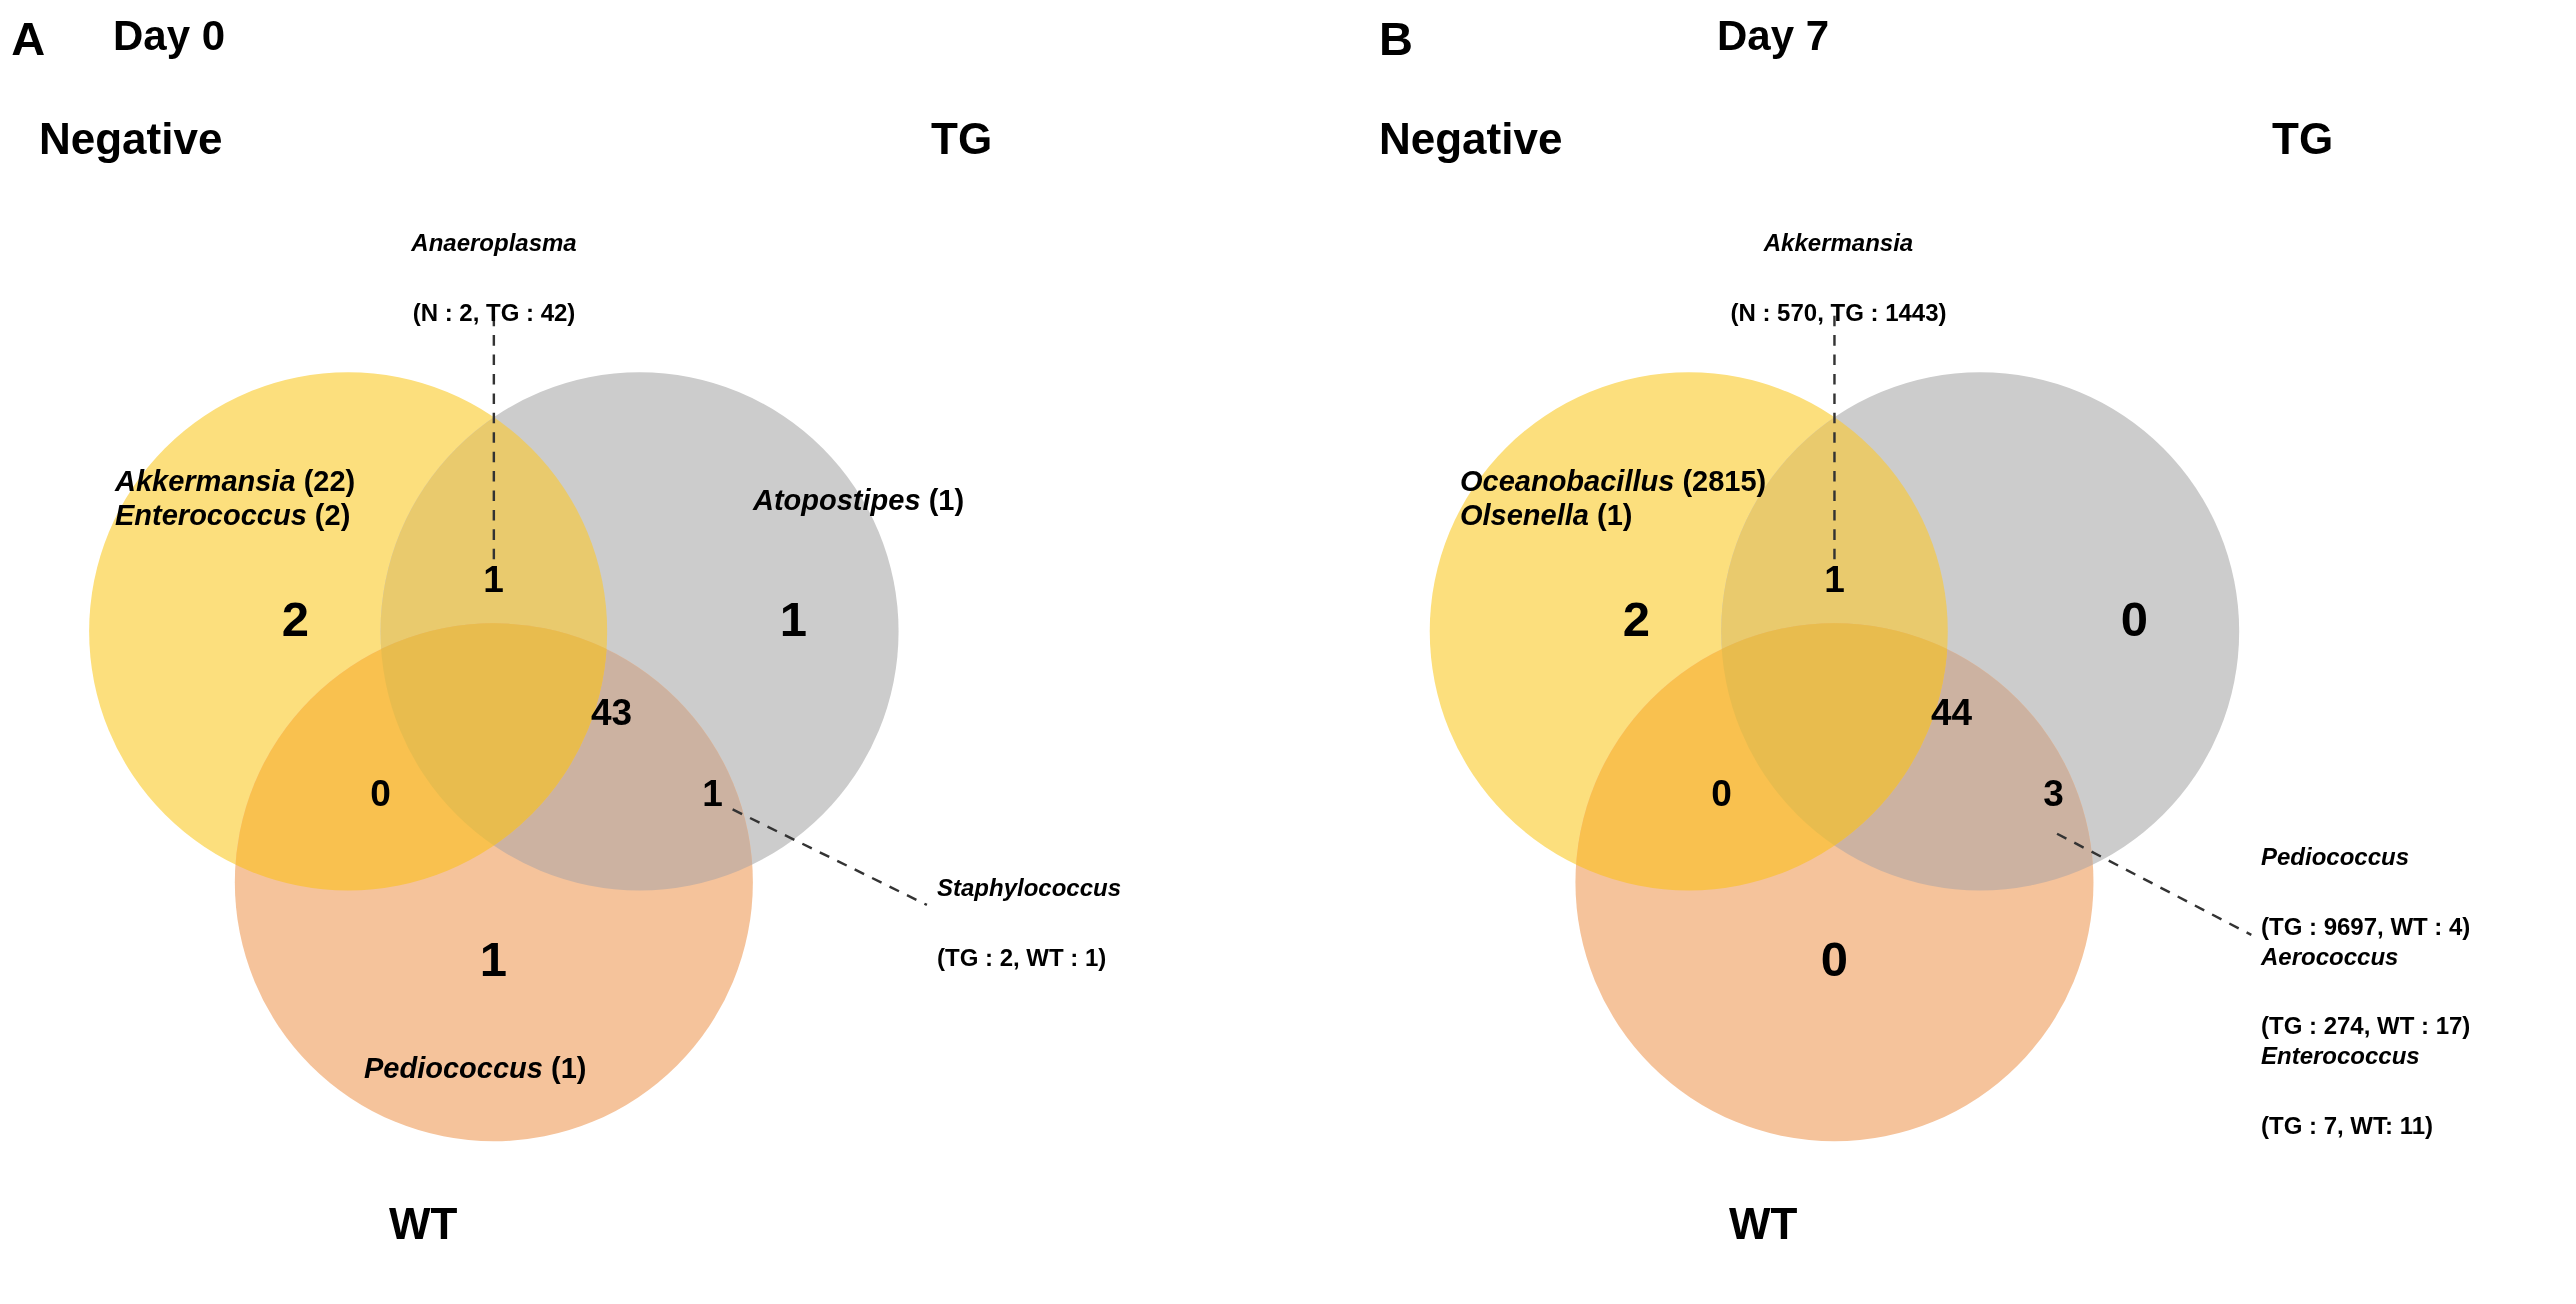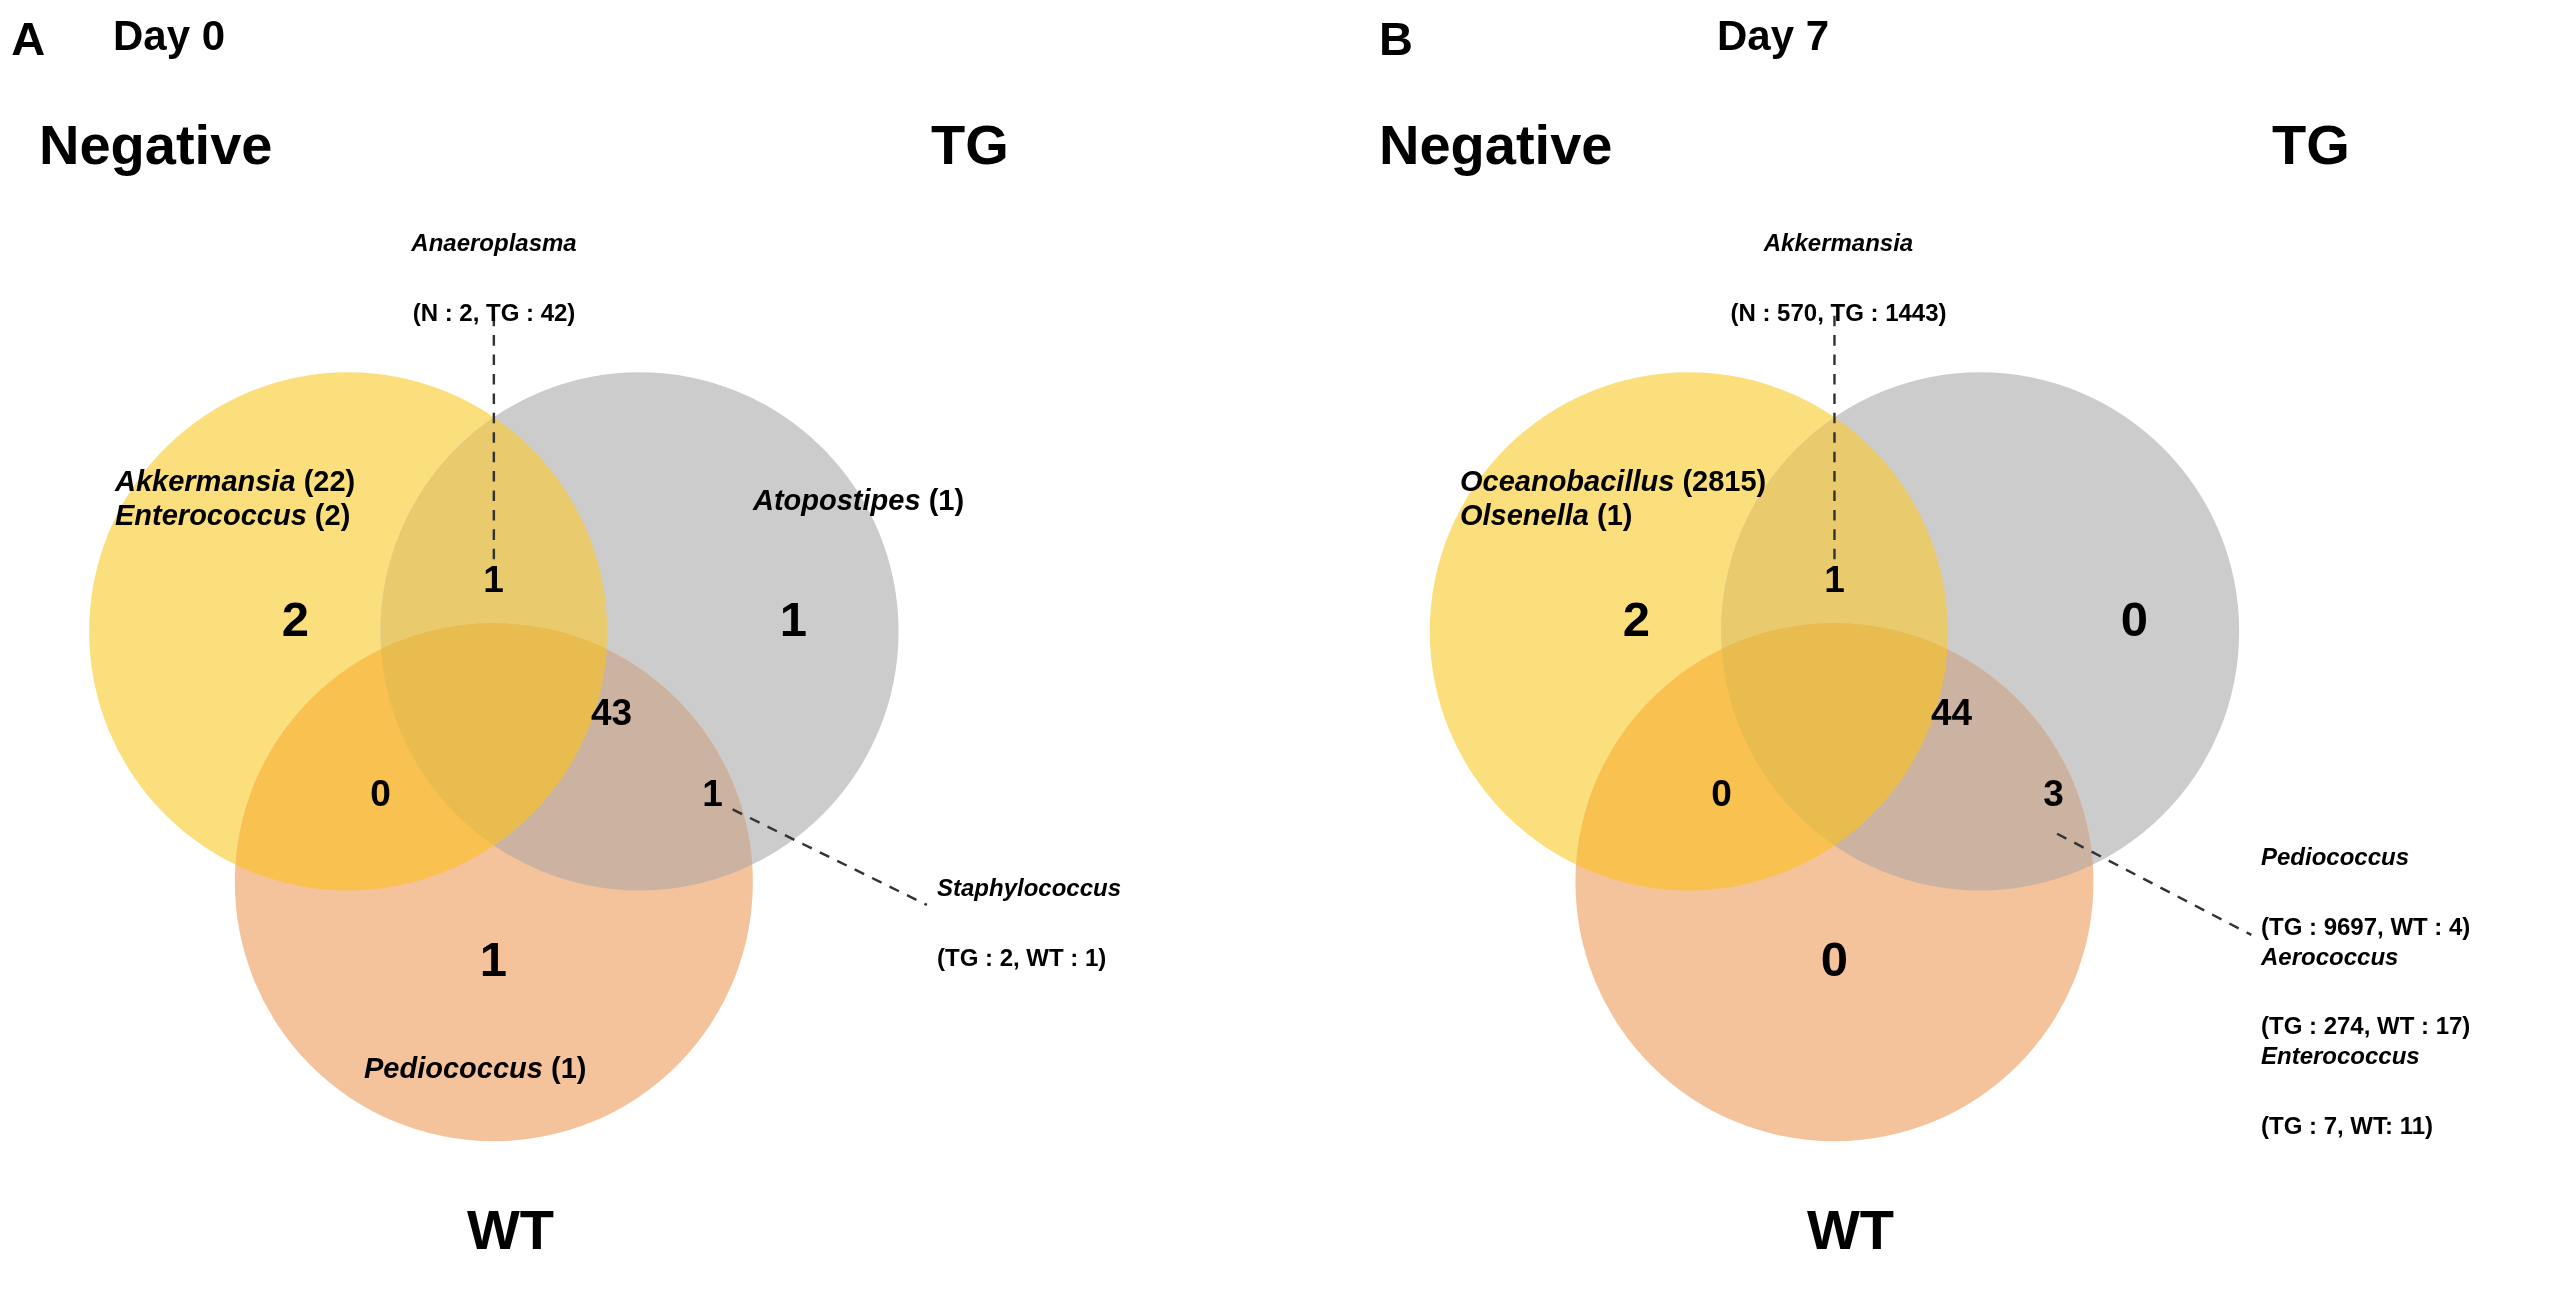--- a/index.html
+++ b/index.html
@@ -20,26 +20,26 @@
     font-size:47px;font-weight:bold;line-height:1;
     letter-spacing:0px;
   }
   .panel-title{
     position:absolute;
     font-size:42px;font-weight:bold;line-height:1;
     text-align:left;width:324px;
   }
   .set-label{
     position:absolute;
-    font-size:56px;font-weight:bold;line-height:1;
+    font-size:44px;font-weight:bold;line-height:1;
     white-space:nowrap;
   }
   .set-label.neg{text-align:left;}
   .set-label.tg{text-align:left;}
-  .set-label.wt{text-align:center;width:243px;}
+  .set-label.wt{width:243px;}
 
   
   .venn{position:absolute;left:0;top:0;width:1288px;height:1304px;}
 
   
   .vtext{
     position:absolute;
     line-height:1.16;
     white-space:nowrap;
   }

